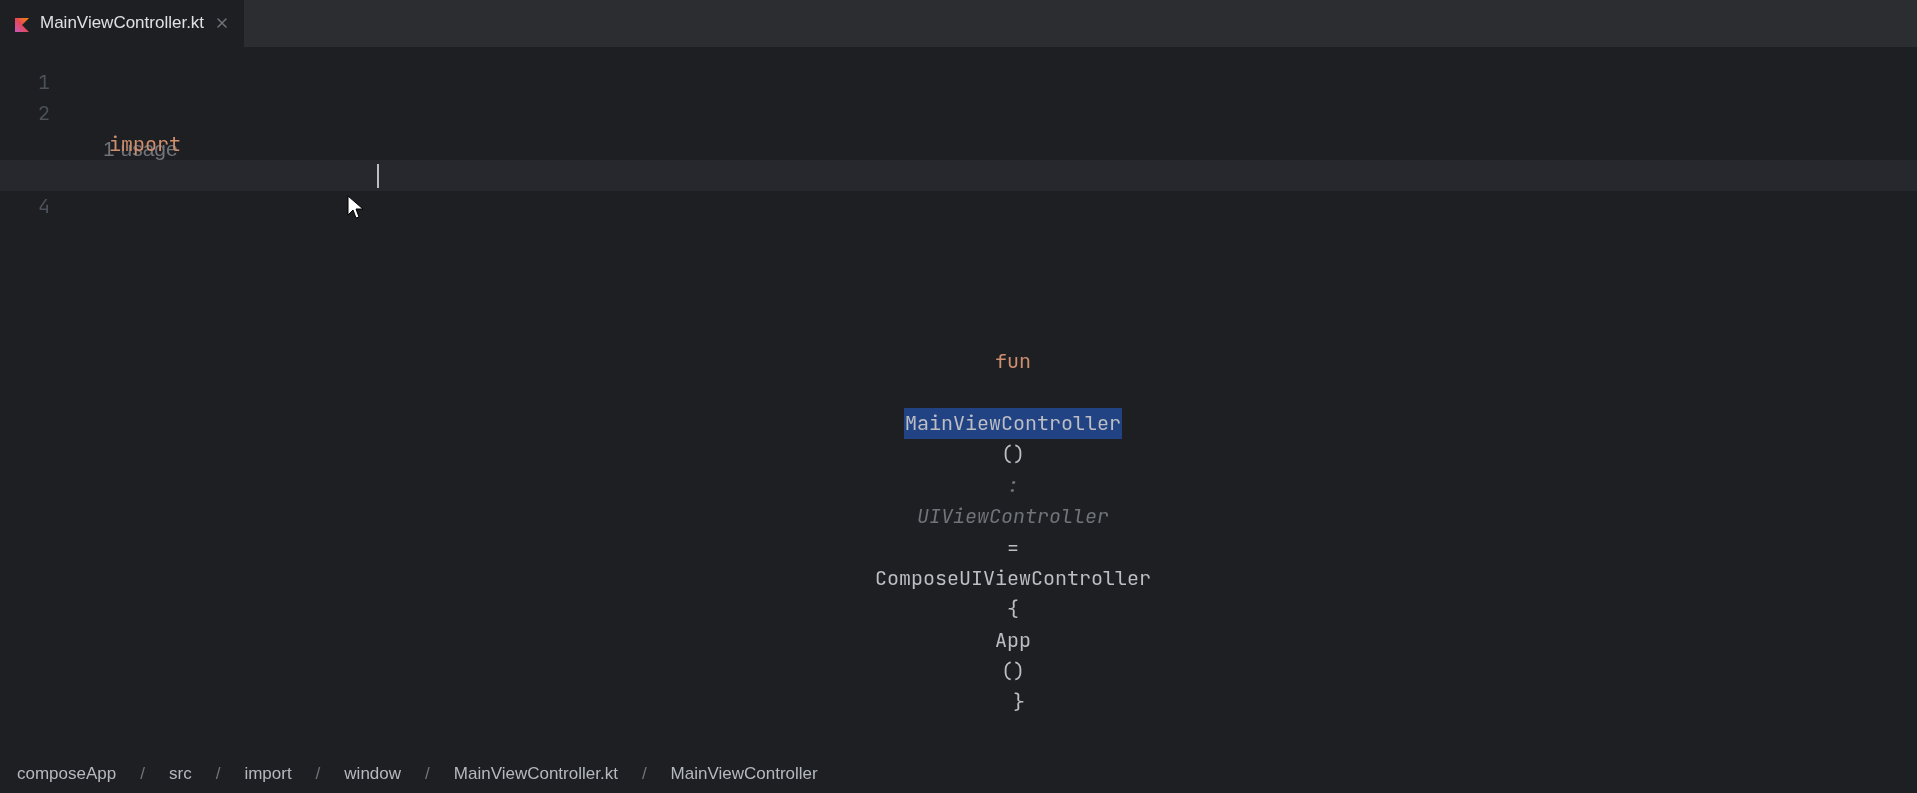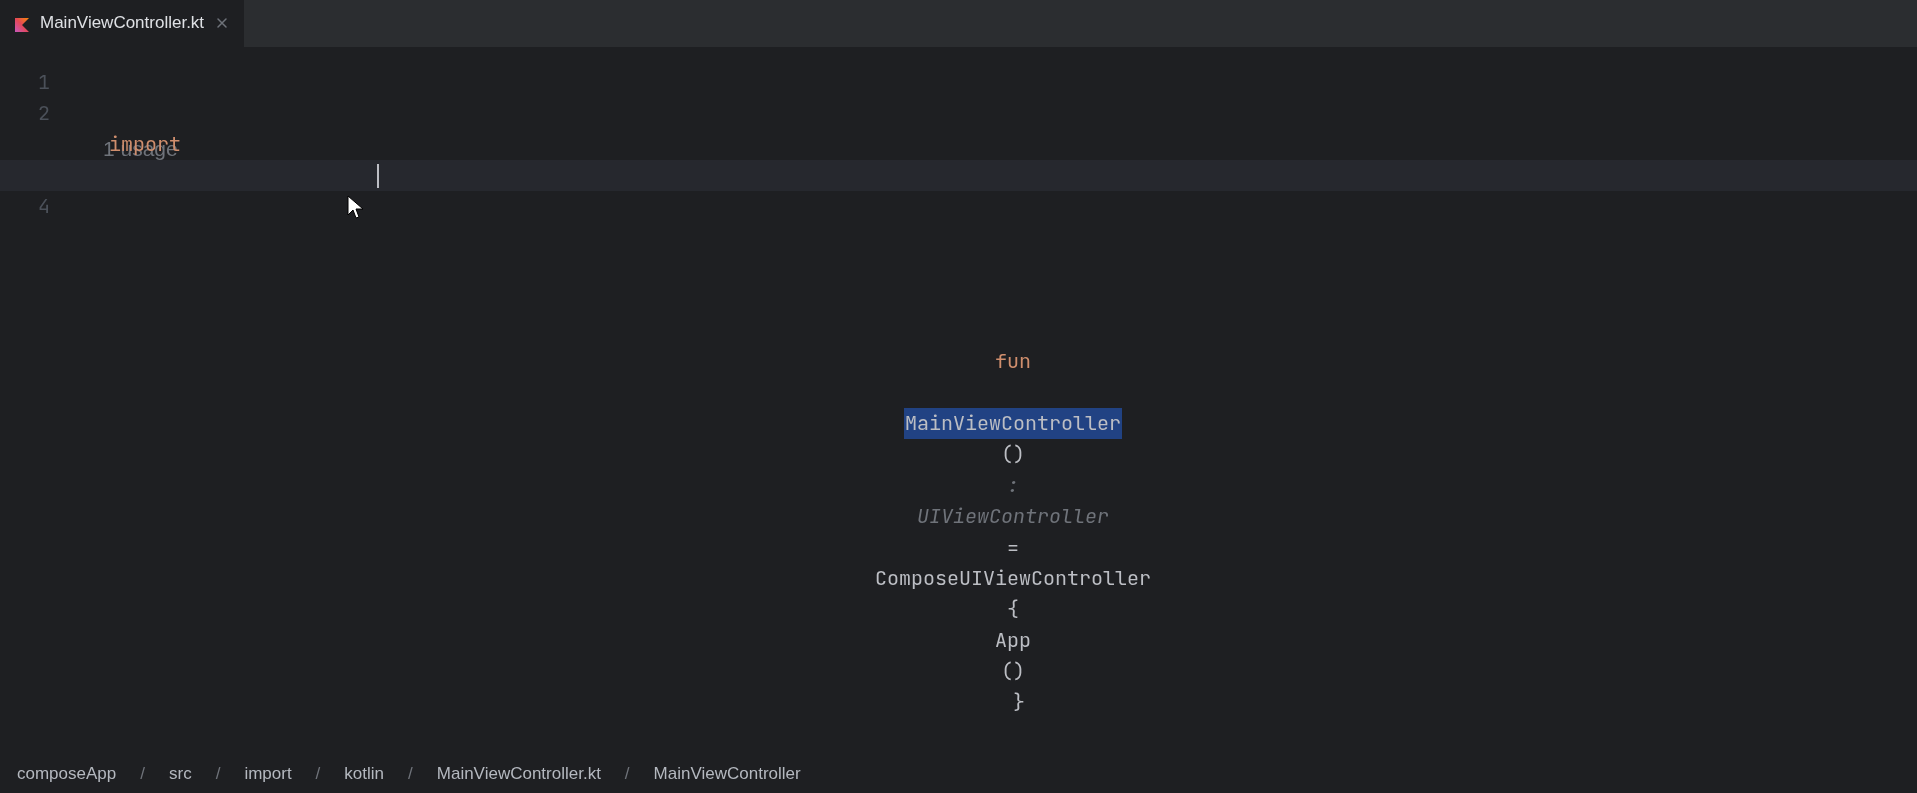--- a/index.html
+++ b/index.html
@@ -219,18 +219,18 @@
   </div>
 </div>
 
 <div class="breadcrumbs">
   <span class="breadcrumb-item">composeApp</span>
   <span class="breadcrumb-sep">/</span>
   <span class="breadcrumb-item">src</span>
   <span class="breadcrumb-sep">/</span>
   <span class="breadcrumb-item">import</span>
   <span class="breadcrumb-sep">/</span>
-  <span class="breadcrumb-item">kotlin</span>
+  <span class="breadcrumb-item">window</span>
   <span class="breadcrumb-sep">/</span>
   <span class="breadcrumb-item">MainViewController.kt</span>
   <span class="breadcrumb-sep">/</span>
   <span class="breadcrumb-item">MainViewController</span>
 </div>
 
 </body></html>

